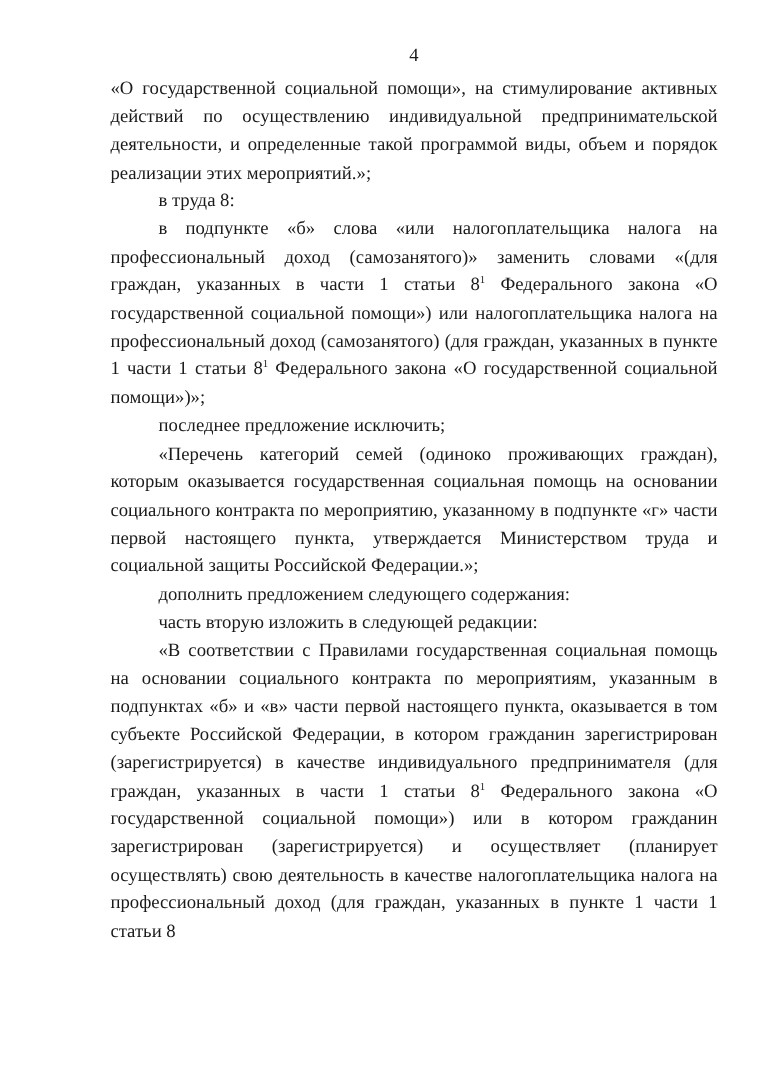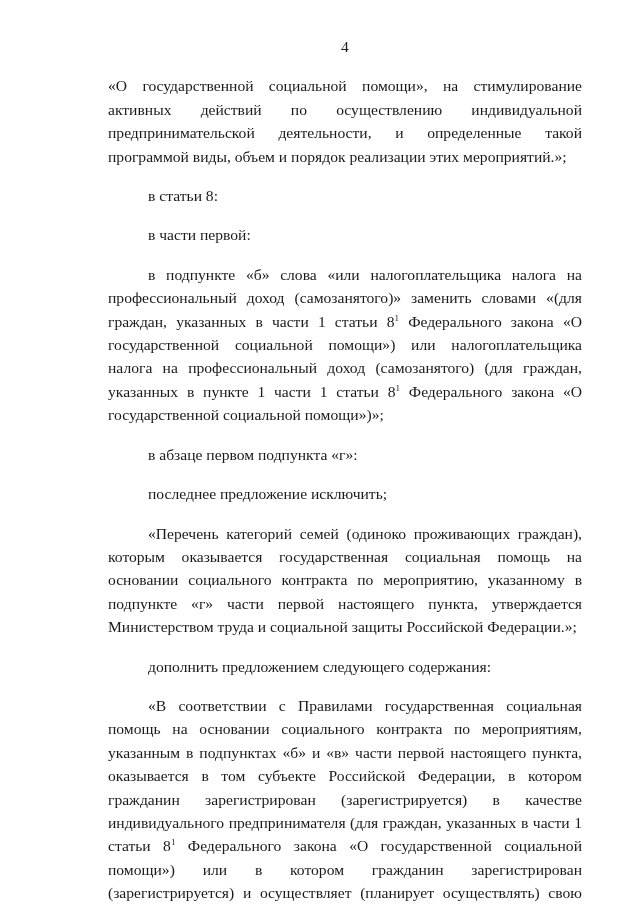--- a/index.html
+++ b/index.html
@@ -3,33 +3,32 @@
 <meta charset="utf-8">
 <style>
   html, body { margin: 0; padding: 0; background: #ffffff; }
   body { width: 640px; height: 905px; overflow: hidden; position: relative; }
   .page {
     position: absolute; left: 92px; top: 35px; width: 506px;
     font-family: "Liberation Serif", serif;
     font-size: 15.6px; line-height: 23.4px; color: #1a1a1a;
   }
   .page-number { text-align: center; margin-bottom: 4px; }
-  .p { text-align: justify; margin: 16px; }
+  .p { text-align: justify; margin: 0; }
   .indent { text-indent: 40px; }
   sup { font-size: 9px; line-height: 0; vertical-align: 6px; }
 </style>
 </head>
 <body>
 
 <div class="page">
   <div class="page-number">4</div>
 
   <p class="p">«О государственной социальной помощи», на стимулирование активных действий по осуществлению индивидуальной предпринимательской деятельности, и определенные такой программой виды, объем и порядок реализации этих мероприятий.»;</p>
-  <p class="p indent">в статьи 8:</p>
-  <p class="p indent">в части первой:</p>
+  <p class="p indent">в труда 8:</p>
   <p class="p indent"><span>в подпункте «б» слова «или налогоплательщика налога на профессиональный доход (самозанятого)» заменить словами «(для граждан, указанных в части 1 статьи 8</span><sup>1</sup><span> Федерального закона «О государственной социальной помощи») или налогоплательщика налога на профессиональный доход (самозанятого) (для граждан, указанных в пункте 1 части 1 статьи 8</span><sup>1</sup><span> Федерального закона «О государственной социальной помощи»)»;</span></p>
-  <p class="p indent">в абзаце первом подпункта «г»:</p>
   <p class="p indent">последнее предложение исключить;</p>
   <p class="p indent">«Перечень категорий семей (одиноко проживающих граждан), которым оказывается государственная социальная помощь на основании социального контракта по мероприятию, указанному в подпункте «г» части первой настоящего пункта, утверждается Министерством труда и социальной защиты Российской Федерации.»;</p>
   <p class="p indent">дополнить предложением следующего содержания:</p>
+  <p class="p indent">часть вторую изложить в следующей редакции:</p>
   <p class="p indent"><span>«В соответствии с Правилами государственная социальная помощь на основании социального контракта по мероприятиям, указанным в подпунктах «б» и «в» части первой настоящего пункта, оказывается в том субъекте Российской Федерации, в котором гражданин зарегистрирован (зарегистрируется) в качестве индивидуального предпринимателя (для граждан, указанных в части 1 статьи 8</span><sup>1</sup><span> Федерального закона «О государственной социальной помощи») или в котором гражданин зарегистрирован (зарегистрируется) и осуществляет (планирует осуществлять) свою деятельность в качестве налогоплательщика налога на профессиональный доход (для граждан, указанных в пункте 1 части 1 статьи 8</span></p>
 
 </div>
 
 </body></html>

